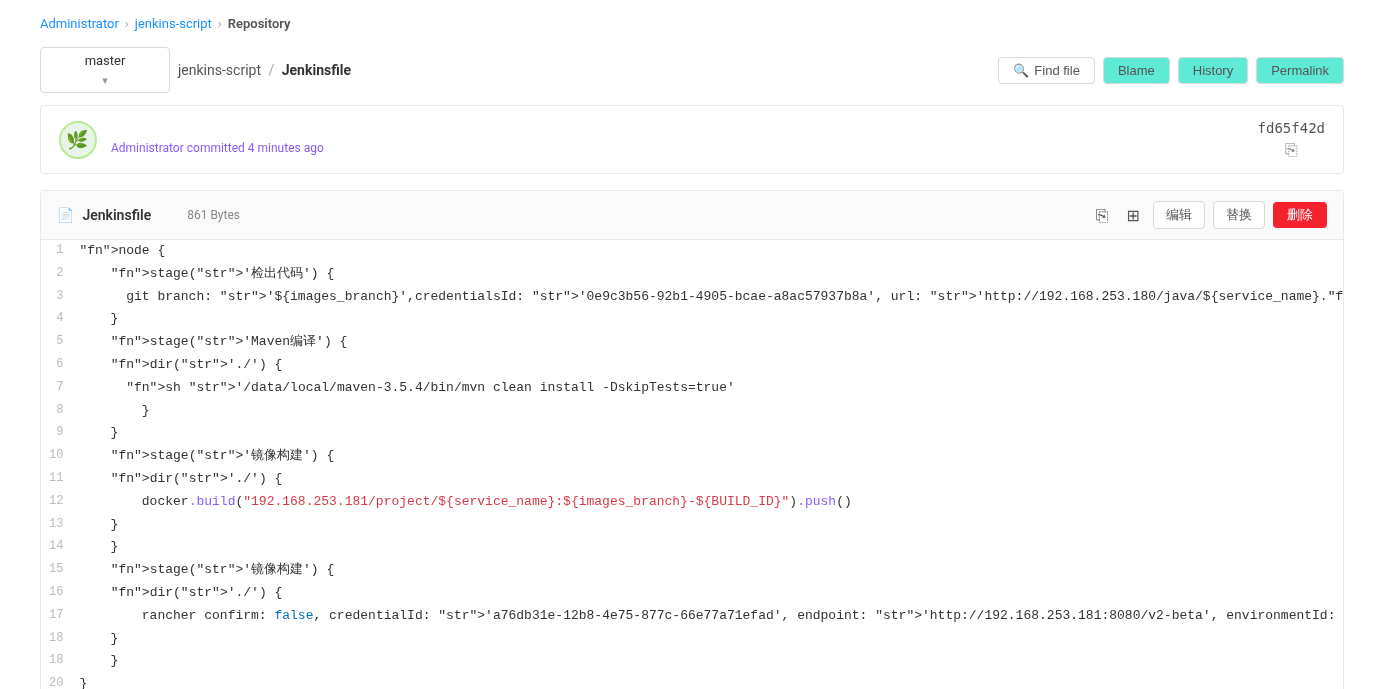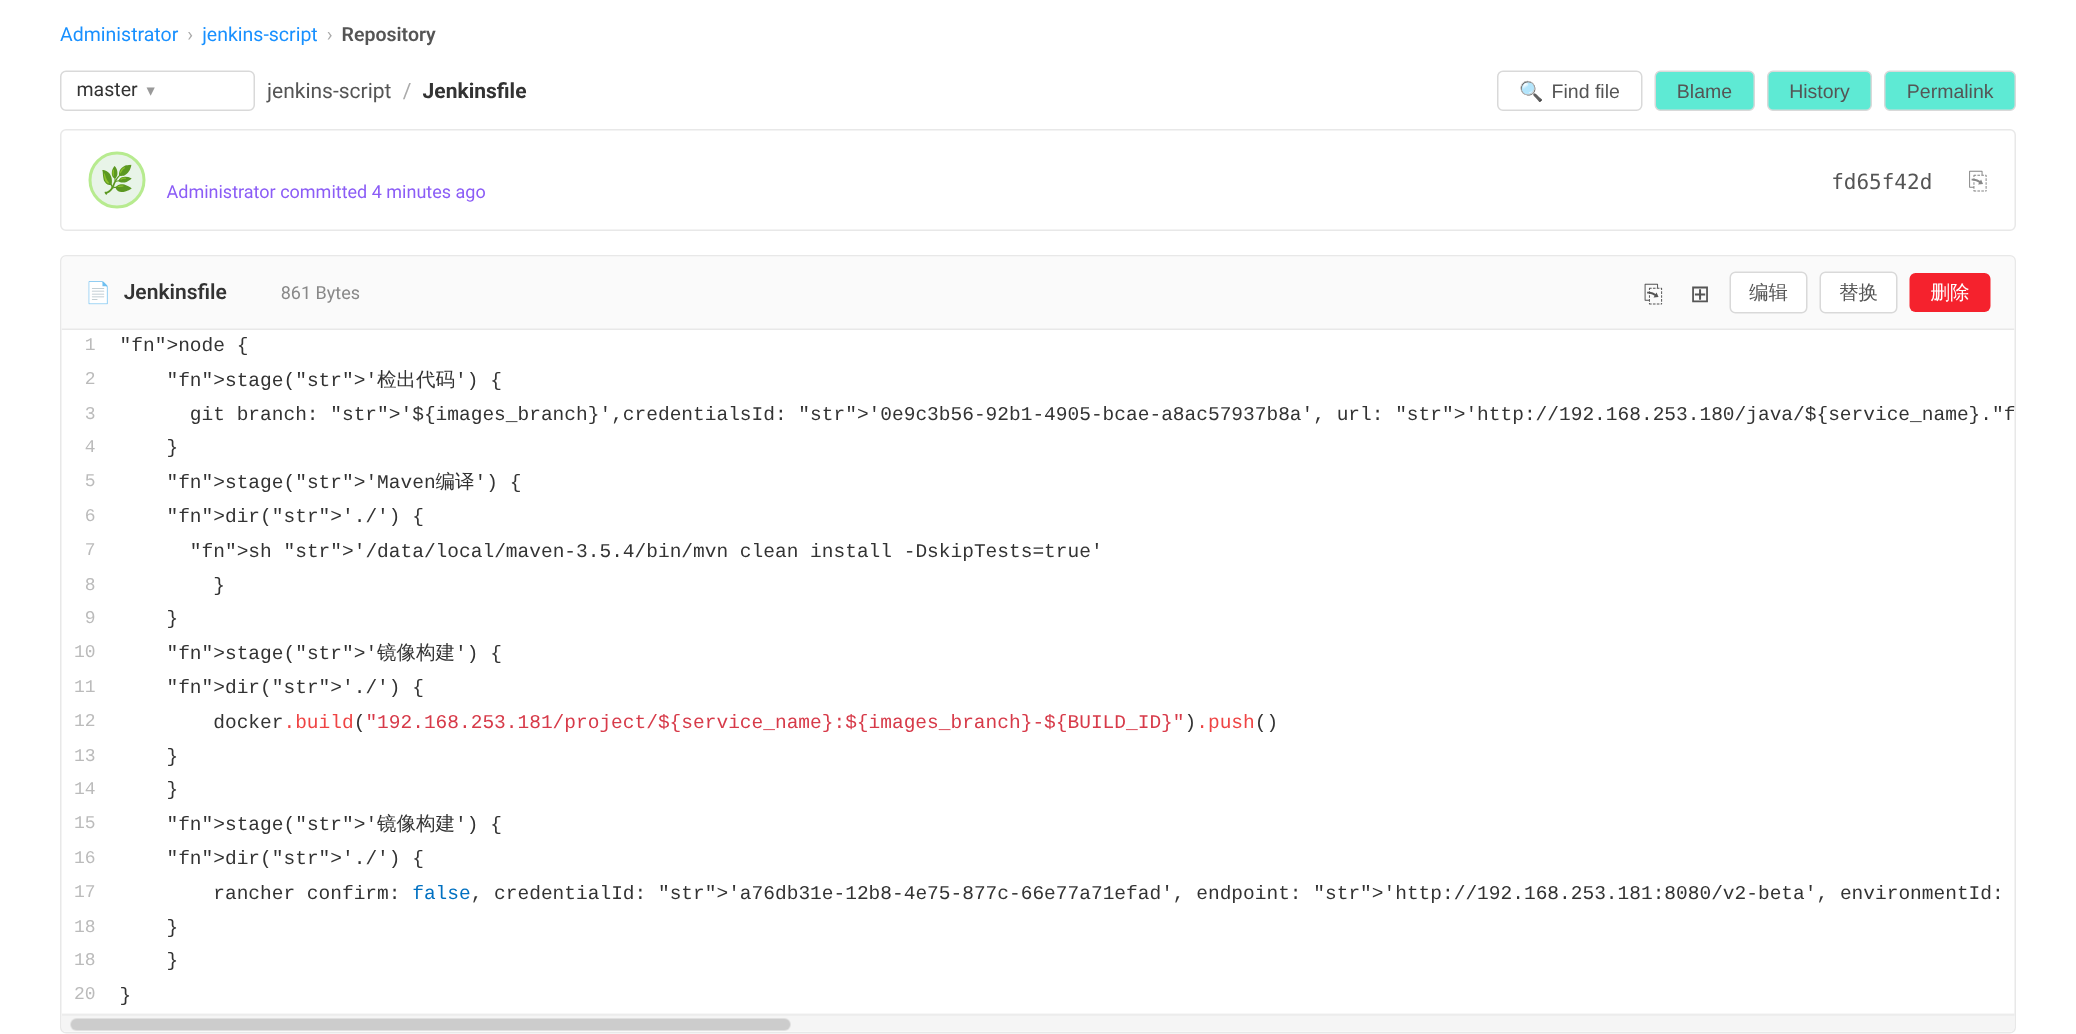--- a/index.html
+++ b/index.html
@@ -41,20 +41,21 @@
       display: flex;
       align-items: center;
       border: 1px solid #d9d9d9;
       border-radius: 4px;
       padding: 5px 10px;
       cursor: pointer;
       background: #fff;
       font-size: 13px;
       gap: 6px;
       min-width: 130px;
+      flex-direction: column;
     }
     .branch-select .chevron { color: #999; font-size: 11px; }
     .path-display {
       font-size: 14px;
       color: #555;
     }
     .path-display .filename { font-weight: 700; color: #333; }
     .path-display .slash { margin: 0 4px; color: #aaa; }
     .toolbar-right {
       margin-left: auto;
@@ -107,24 +108,25 @@
       color: #52c41a;
       border: 2px solid #b7eb8f;
       flex-shrink: 0;
     }
     .commit-info { flex: 1; }
     .commit-message { font-weight: 600; font-size: 14px; color: #333; }
     .commit-meta { font-size: 12px; color: #8b5cf6; margin-top: 16px; }
     .commit-hash-area {
       margin-left: auto;
       display: flex;
-      align-items: flex-end;
-      gap: 24px;
+      align-items: center;
+      gap: 4px;
       font-size: 14px;
       color: #555;
+      flex-direction: column;
     }
     .commit-hash { font-family: monospace; }
     .copy-btn {
       cursor: pointer;
       color: #888;
       font-size: 16px;
     }
 
     
     .file-card {
@@ -198,21 +200,21 @@
       vertical-align: top;
       font-size: 12px;
     }
     .line-code {
       padding: 1px 12px 1px 4px;
       white-space: pre;
       color: #333;
     }
     .str { color: #d73a49; }
     .param { color: #0070c1; }
-    .method { color: #ef4444; }
+    .method { color: #8b5cf6; }
 
     
     .scroll-track {
       height: 12px;
       background: #f5f5f5;
       border-top: 1px solid #e8e8e8;
       position: relative;
       overflow-x: auto;
     }
     .scroll-thumb {

